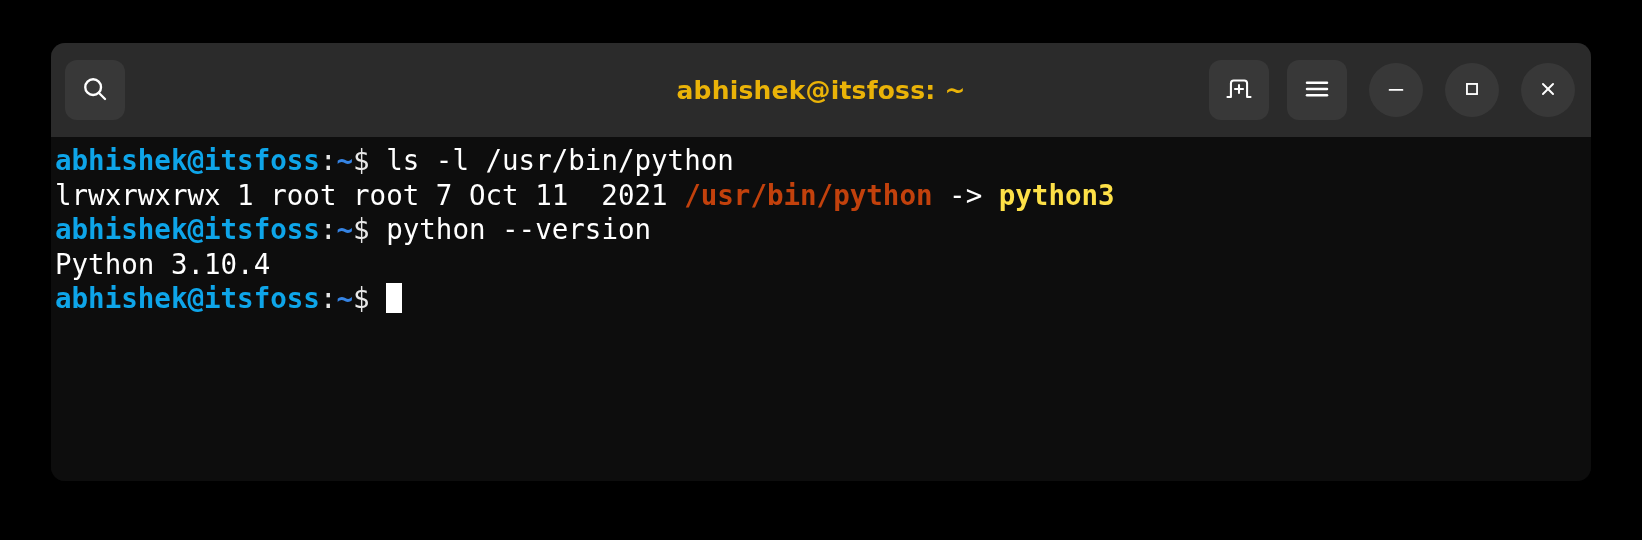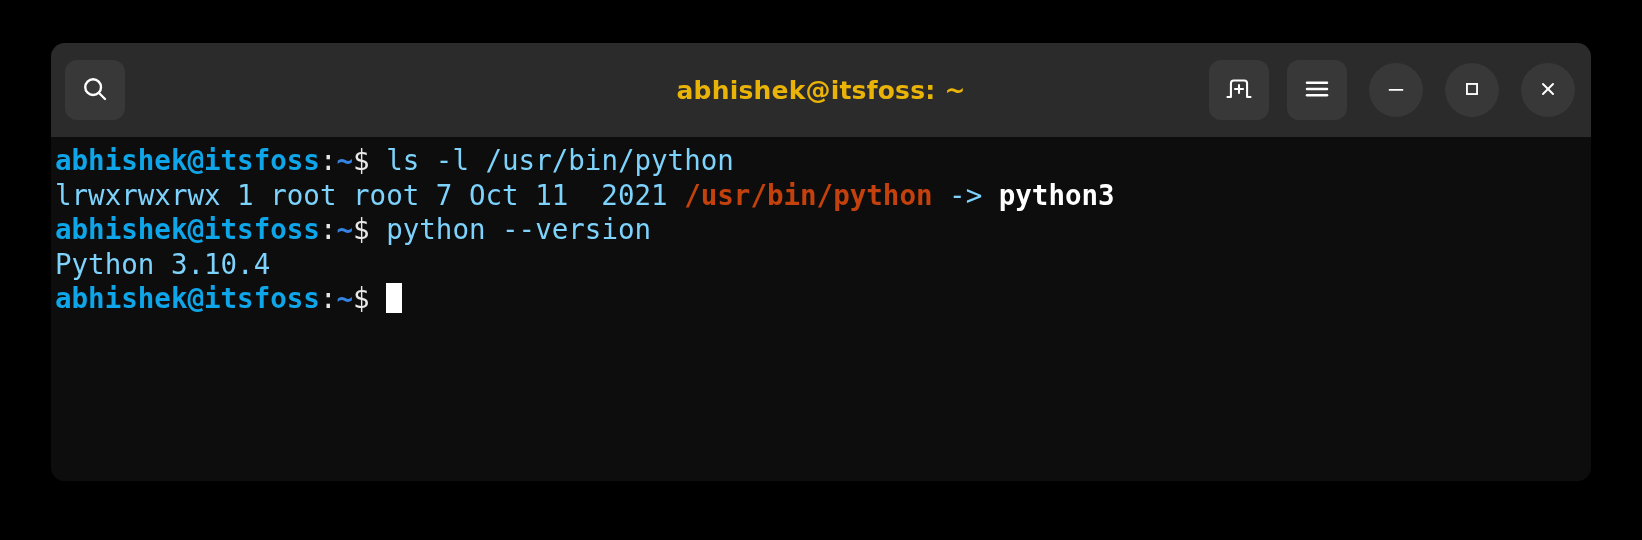--- a/index.html
+++ b/index.html
@@ -112,25 +112,25 @@
   }
 
   .term-line {
     white-space: pre;
     height: 34.5px;
   }
 
   .seg { white-space: pre; }
 
   .c-green   { color: #0ea5e9; font-weight: bold; }
-  .c-green-b { color: #ffffff; font-weight: bold; }
+  .c-green-b { color: #fde047; font-weight: bold; }
   .c-blue    { color: #3584e4; font-weight: bold; }
   .c-cyan    { color: #c2410c; font-weight: bold; }
   .c-white   { color: #e8e8e8; font-weight: normal; }
-  .c-plain   { color: #7dd3fc; }
+  .c-plain   { color: #ffffff; }
 
   #cursor-block {
     display: inline-block;
     width: 16px;
     height: 30px;
     background: #ffffff;
     vertical-align: -5px;
   }
 </style>
 </head>

